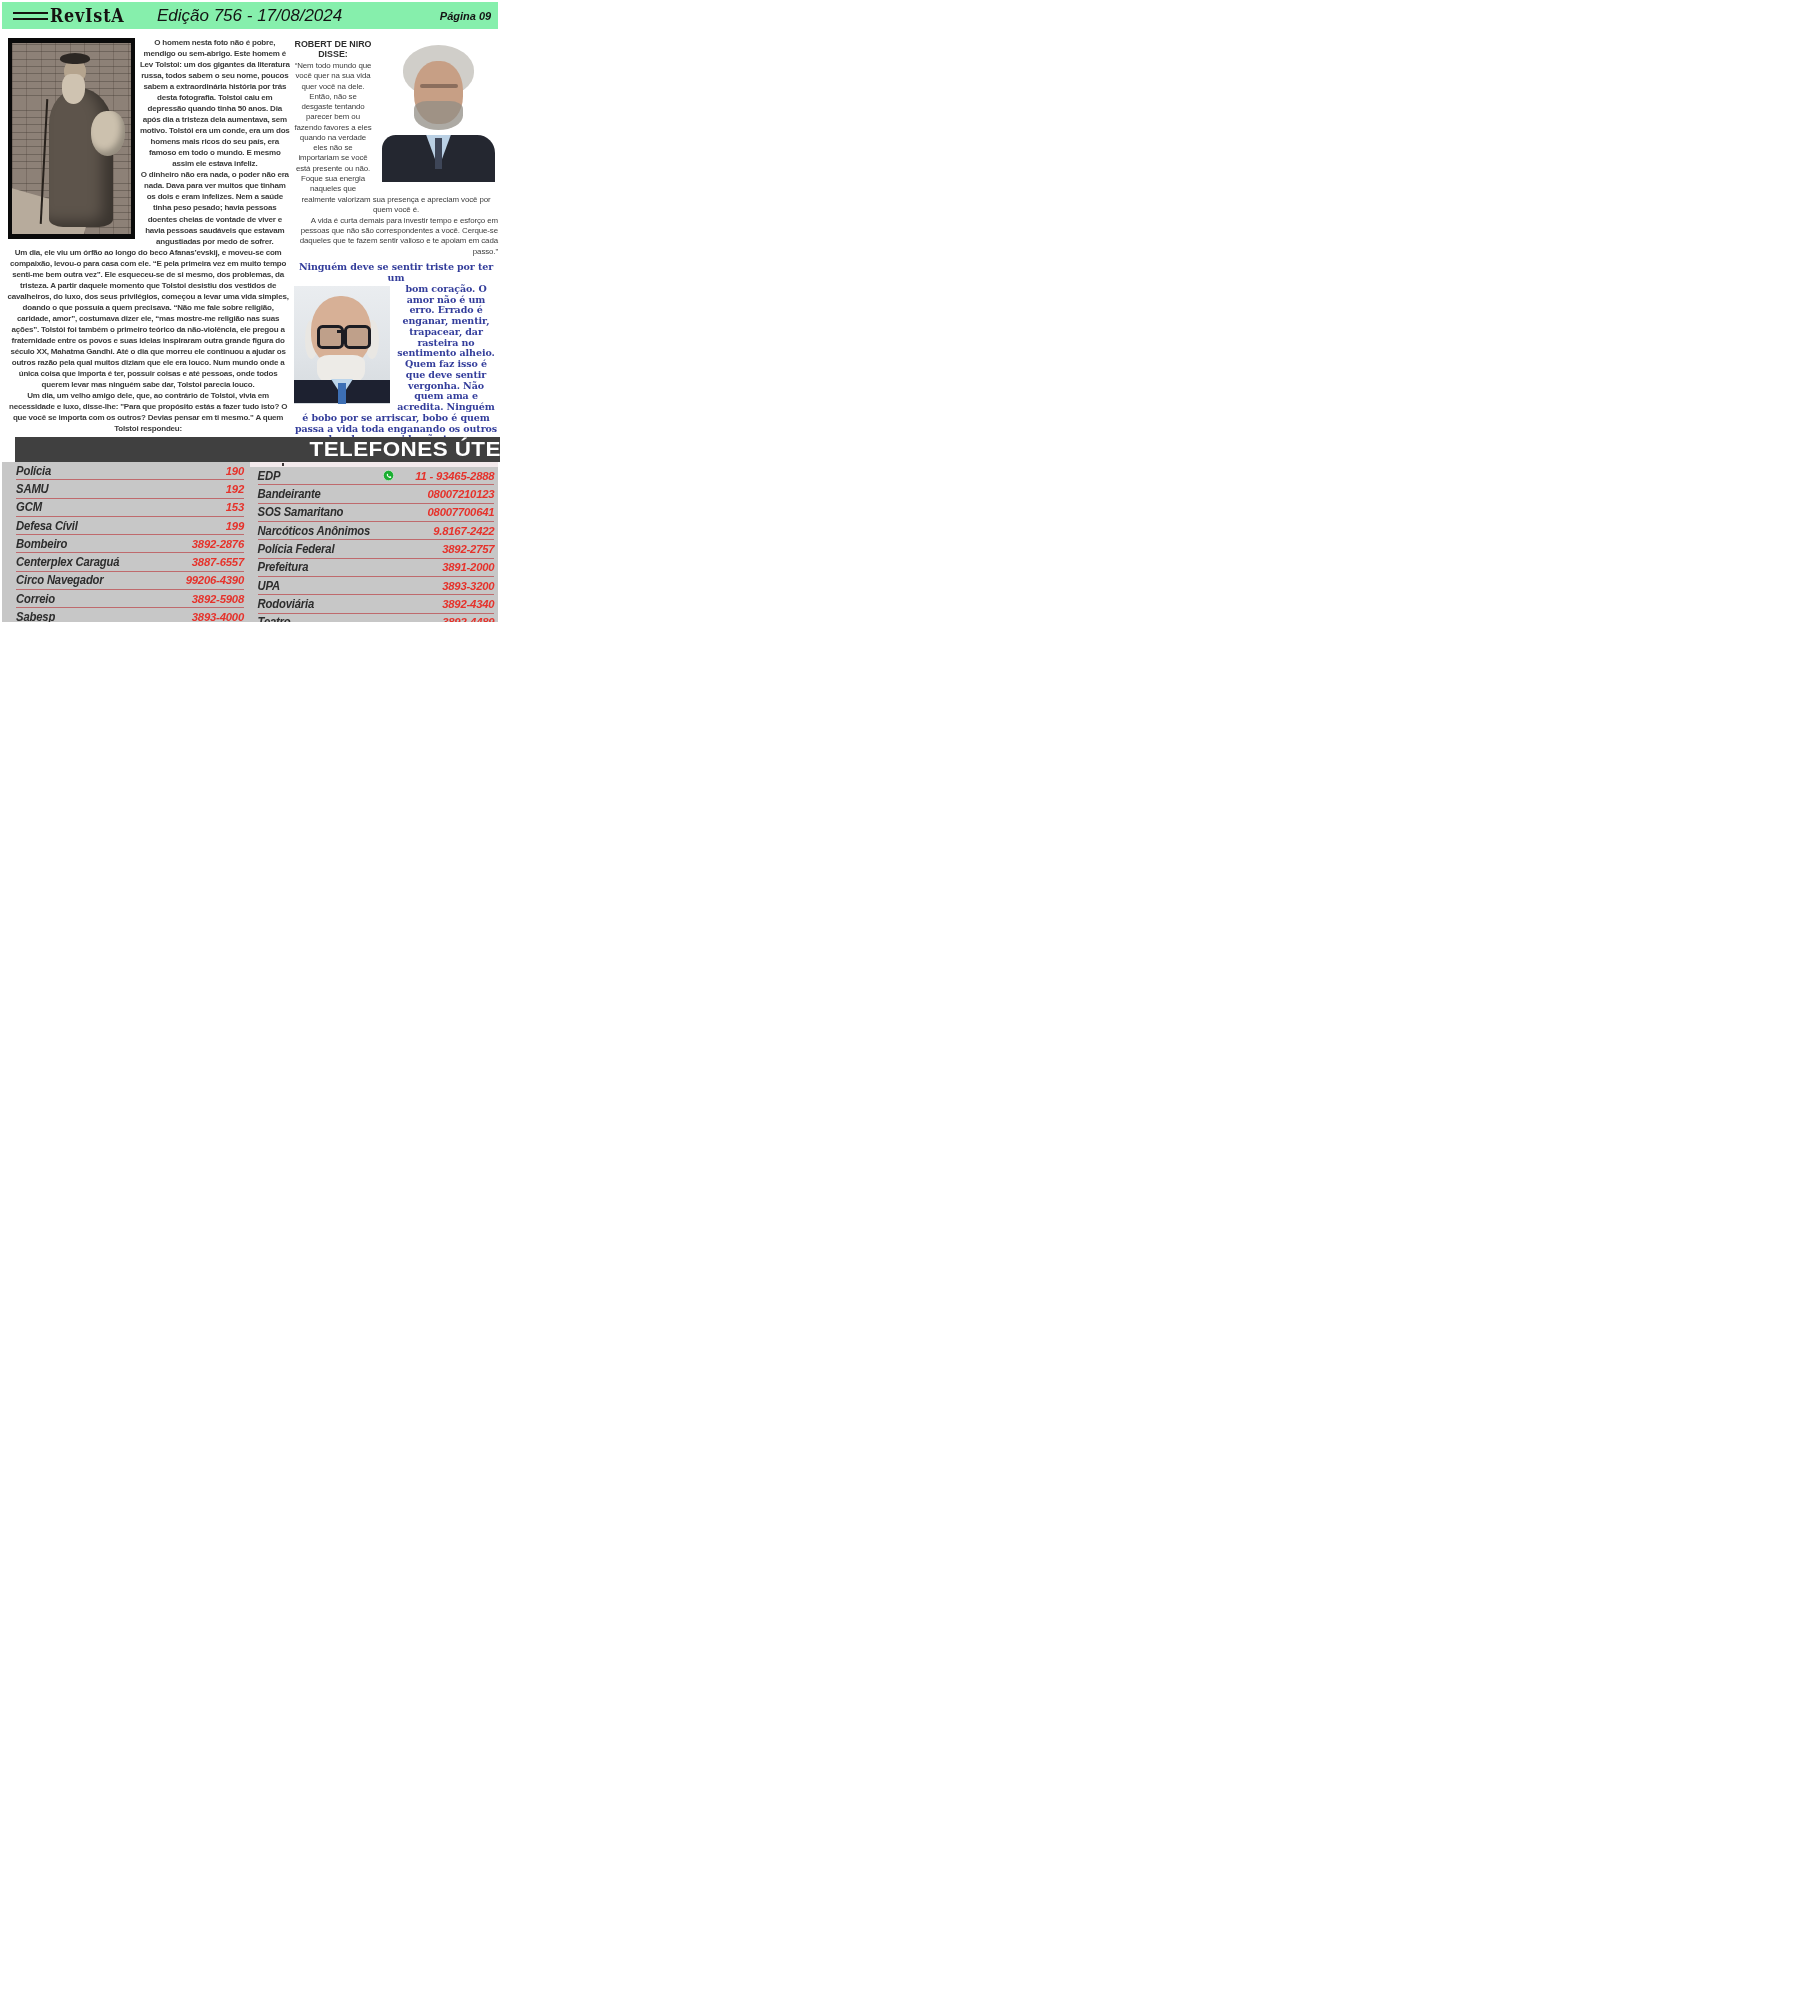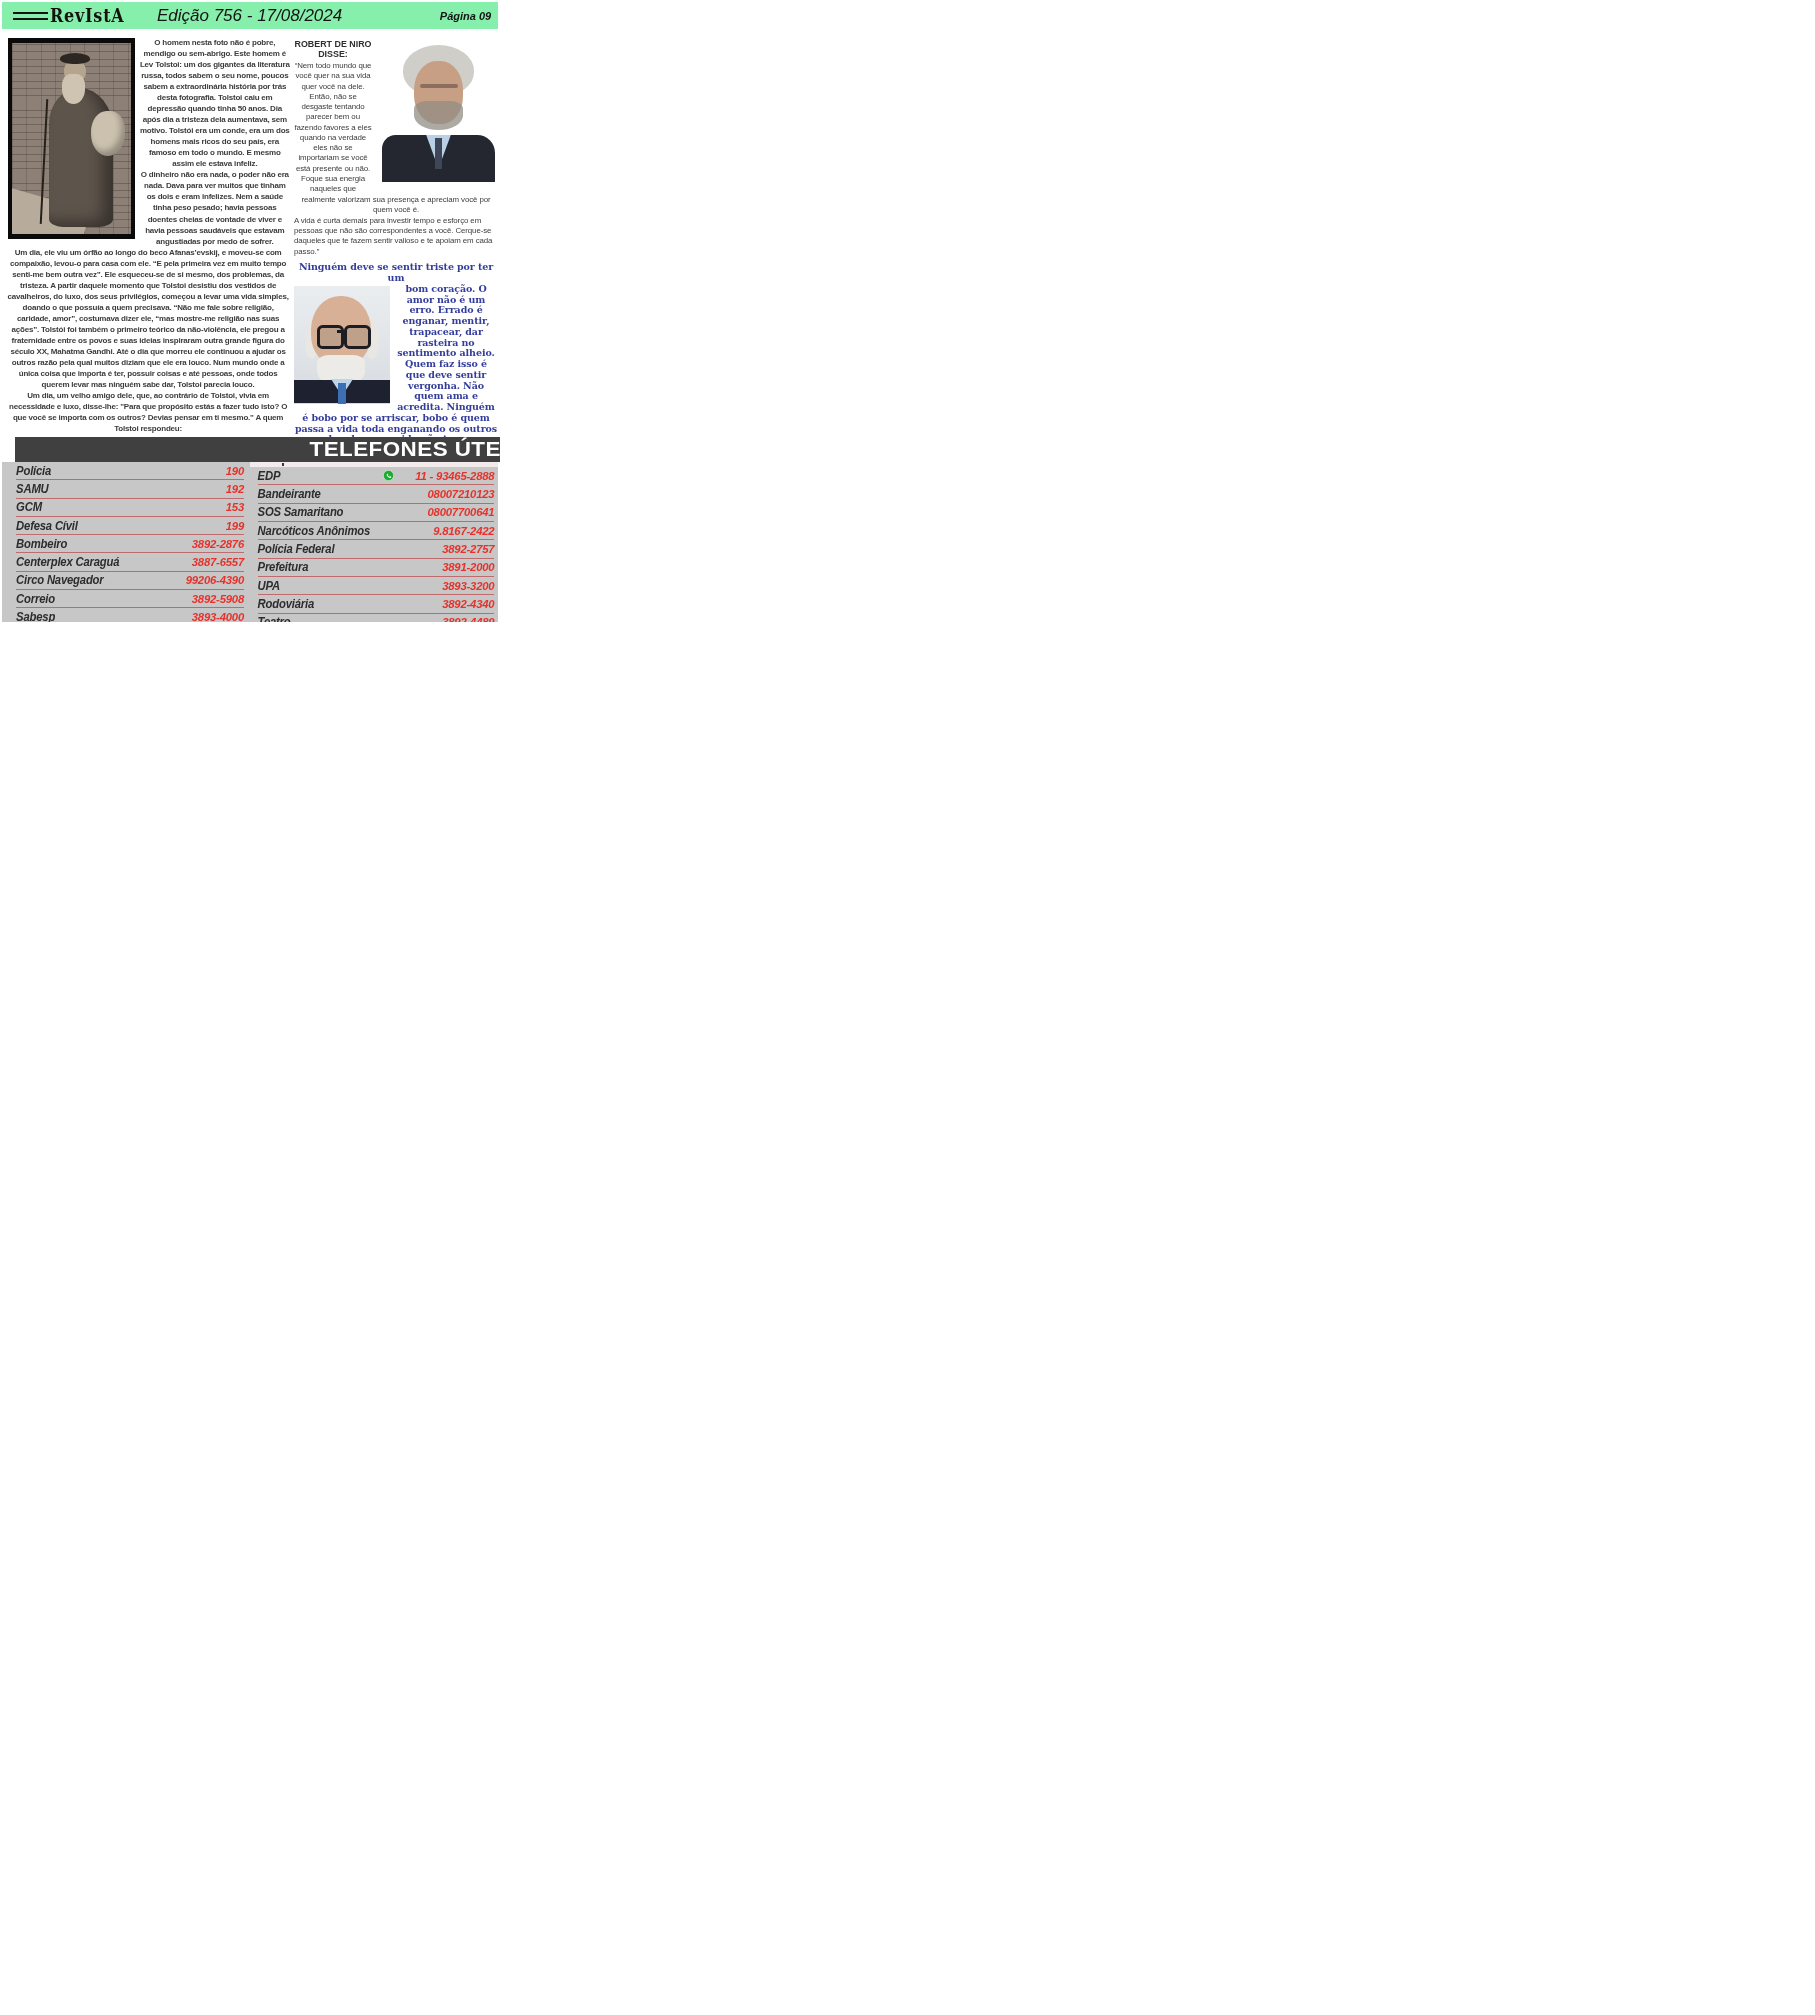--- a/index.html
+++ b/index.html
@@ -53,21 +53,21 @@
   .d-beard{position:absolute;left:38px;top:61px;width:49px;height:29px;background:#918d86;opacity:.75;
            border-radius:28% 28% 52% 52%;}
   .d-suit{position:absolute;left:5.6px;top:95px;width:113px;height:48px;background:#242730;
           border-radius:13.7px 17.7px 0 0;}
   .d-shirt{position:absolute;left:50px;top:95px;width:25px;height:34px;background:#bad0e4;
            clip-path:polygon(0 0,100% 0,50% 100%);}
   .d-tie{position:absolute;left:59px;top:98px;width:7.3px;height:31px;background:#3e4658;}
 
   .deniro-head{font-weight:bold;font-size:8.9px;line-height:1.16;color:#2f2f2f;text-align:center;margin:0.8px 0 1.6px;}
   .deniro-quote{font-size:7.9px;line-height:1.3;text-align:center;letter-spacing:-0.1px;margin:0;}
-  .deniro-quote2{font-size:7.9px;line-height:1.3;text-align:left;letter-spacing:-0.1px;margin:0.8px 0 0;clear:both;}
+  .deniro-quote2{font-size:7.9px;line-height:1.3;text-align:right;letter-spacing:-0.1px;margin:0.8px 0 0;clear:both;}
 
   .josoares{margin-top:5.6px;clear:both;color:#333D9B;font-family:"DejaVu Serif",serif;font-weight:bold;
             text-align:center;font-size:9.5px;line-height:1.13;letter-spacing:-0.1px;}
   .jo-photo{float:left;width:96px;height:118px;margin:2px 4px 1.6px 0;position:relative;overflow:hidden;
             background:linear-gradient(180deg,#eaedf0 0%,#dfe3e7 60%,#d5dade 100%);}
   .j-head{position:absolute;left:17px;top:10.5px;width:60px;height:70px;background:#d7b096;border-radius:48% 48% 44% 44%;}
   .j-hairL{position:absolute;left:10.5px;top:34px;width:13.7px;height:39px;background:#e9e7e3;border-radius:50%;}
   .j-hairR{position:absolute;left:71px;top:34px;width:13.7px;height:39px;background:#e9e7e3;border-radius:50%;}
   .j-lens{position:absolute;top:39px;width:21px;height:17.7px;border:3.6px solid #1c1c22;border-radius:5.6px;
           background:rgba(120,110,105,.25);}

